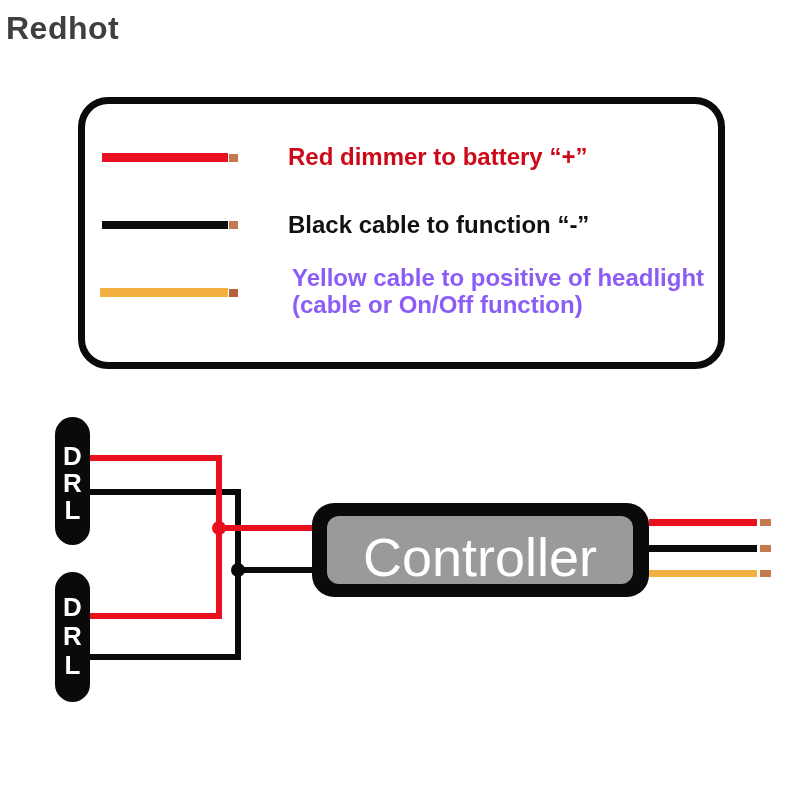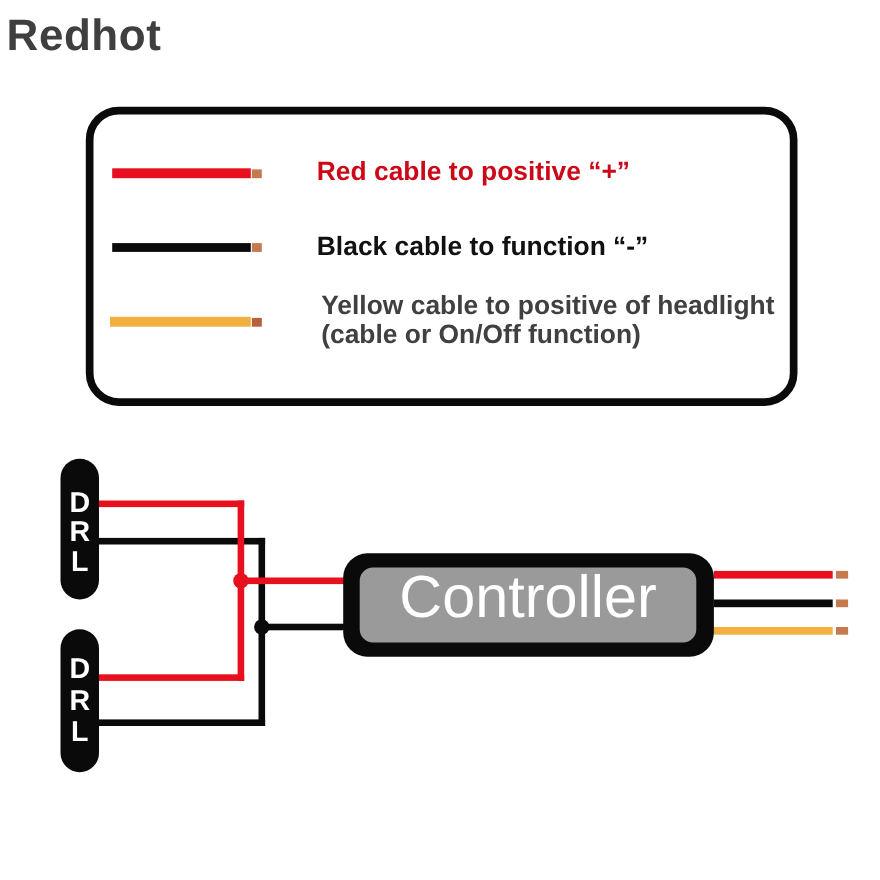--- a/index.html
+++ b/index.html
@@ -9,21 +9,21 @@
     height: 800px;
     background: #ffffff;
     overflow: hidden;
     font-family: "Liberation Sans", sans-serif;
   }
   .abs { position: absolute; }
 
   
   .watermark {
     left: 6px; top: 10px;
-    font-size: 40px;
+    font-size: 32px;
     font-weight: bold;
     letter-spacing: 0.5px;
   }
 
   
   .legend-box {
     left: 78px; top: 97px;
     width: 647px; height: 272px;
     box-sizing: border-box;
     border: 7px solid #0a0a0a;
@@ -64,21 +64,21 @@
   .controller-box {
     left: 312px; top: 503px;
     width: 337px; height: 94px;
     border-radius: 22px;
   }
   .controller-face {
     left: 327px; top: 516px;
     width: 306px; height: 68px;
     border-radius: 12px;
     display: flex;
-    align-items: flex-start;
+    align-items: flex-end;
     justify-content: center;
   }
   .controller-face div {
     font-size: 54px;
     line-height: 54px;
     font-weight: normal;
     white-space: nowrap;
   }
 
   .dot { width: 14px; height: 14px; border-radius: 50%; }
@@ -87,29 +87,29 @@
 <body>
 
 <div class="stage">
 
   <div class="abs watermark" style="color: rgb(63, 63, 63);">Redhot</div>
 
   <div class="abs legend-box">
 
     <div class="abs swatch" style="left: 17px; top: 49px; width: 126px; background-color: rgb(232, 16, 30);"></div>
     <div class="abs tip" style="left: 144px; top: 50px; background-color: rgb(196, 121, 79);"></div>
-    <div class="abs legend-label" style="left: 203px; top: 39px; color: rgb(204, 9, 25);">Red cable to positive “+”</div>
+    <div class="abs legend-label" style="left: 203px; top: 39px; color: rgb(204, 9, 25);">Red dimmer to battery “+”</div>
 
     <div class="abs swatch" style="left: 17px; top: 117px; width: 126px; height: 8px; background-color: rgb(10, 10, 10);"></div>
     <div class="abs tip" style="left: 144px; top: 117px; background-color: rgb(196, 121, 79);"></div>
     <div class="abs legend-label" style="left: 203px; top: 107px; color: rgb(17, 17, 17);">Black cable to function “-”</div>
 
     <div class="abs swatch" style="left: 15px; top: 184px; width: 128px; background-color: rgb(242, 176, 65);"></div>
     <div class="abs tip" style="left: 144px; top: 185px; background-color: rgb(180, 97, 60);"></div>
-    <div class="abs legend-label two-line" style="left: 207px; top: 160px; color: #404040;">
+    <div class="abs legend-label two-line" style="left: 207px; top: 160px; color: #8b5cf6;">
       <div>Yellow cable to positive of headlight</div>
       <div>(cable or On/Off function)</div>
     </div>
   </div>
 
   <div class="abs" style="left: 89px; top: 489px; width: 152px; height: 6px; background-color: rgb(10, 10, 10);"></div>
   <div class="abs" style="left: 235px; top: 489px; width: 6px; height: 171px; background-color: rgb(10, 10, 10);"></div>
   <div class="abs" style="left: 89px; top: 654px; width: 152px; height: 6px; background-color: rgb(10, 10, 10);"></div>
   <div class="abs" style="left: 235px; top: 567px; width: 85px; height: 6px; background-color: rgb(10, 10, 10);"></div>
   <div class="abs dot" style="left: 231px; top: 563px; background-color: rgb(10, 10, 10);"></div>

